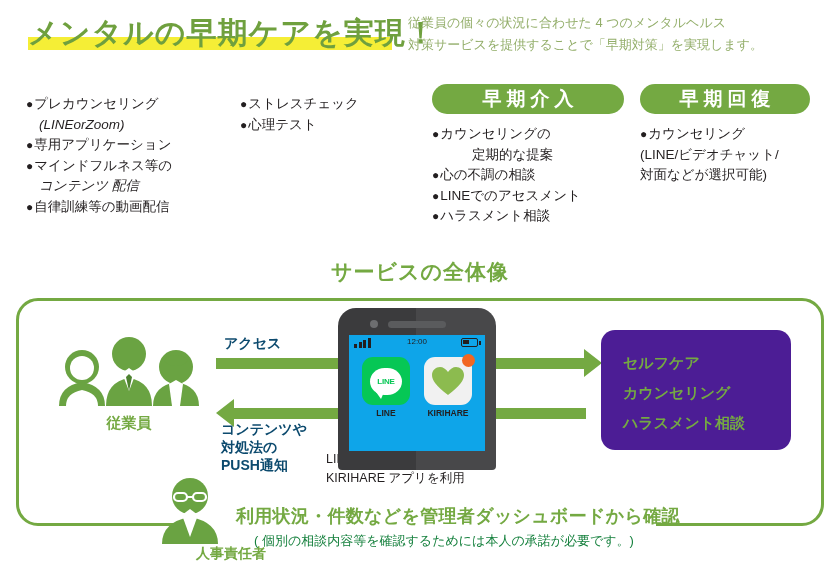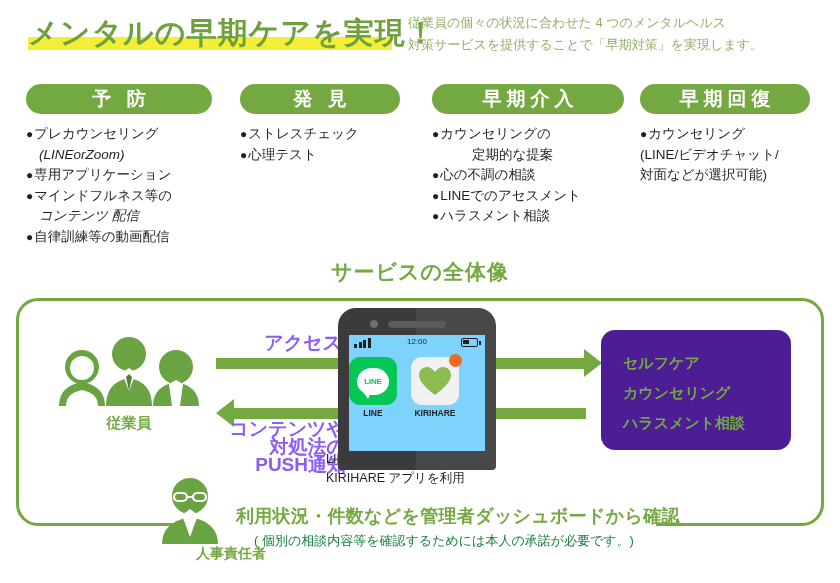--- a/index.html
+++ b/index.html
@@ -92,59 +92,59 @@
   .arrow-head {
     position: absolute; width: 0; height: 0;
     border-top: 14px solid transparent;
     border-bottom: 14px solid transparent;
   }
   .arrow-head.right { border-left: 18px solid #74a942; }
   .arrow-head.left { border-right: 18px solid #74a942; }
 
   .arrow-label {
     position: absolute;
-    font-size: 19px; font-weight: bold; color: #8b5cf6;
-    text-align: right; line-height: 18px;
+    font-size: 14px; font-weight: bold; color: #0c4a6e;
+    text-align: left; line-height: 18px;
   }
 
   
   #phone {
     position: absolute; left: 322px; top: 10px;
     width: 158px; height: 162px;
     background: #3b3b3d;
     border-radius: 18px 18px 4px 4px;
     z-index: 5;
     overflow: hidden;
   }
   #phone-gloss {
     position: absolute; left: 78px; top: 0; width: 80px; height: 162px;
     background: rgba(255,255,255,0.07);
   }
   #phone-cam { position: absolute; left: 32px; top: 12px; width: 8px; height: 8px; border-radius: 50%; background: #6d6e70; }
   #phone-speaker { position: absolute; left: 50px; top: 13px; width: 58px; height: 7px; border-radius: 4px; background: #5a5b5d; }
   #phone-screen {
     position: absolute; left: 11px; top: 27px; width: 136px; height: 116px;
-    background: #7dd3fc;
+    background: #0ea5e9;
   }
   #status-bar { position: relative; height: 16px; }
   #sig { position: absolute; left: 5px; top: 3px; display: flex; align-items: flex-end; gap: 1.5px; }
   #sig i { display: block; width: 3px; background: #231f20; }
   #sig i:nth-child(1){height:4px}#sig i:nth-child(2){height:6px}#sig i:nth-child(3){height:8px}#sig i:nth-child(4){height:10px}
   #clock {
     position: absolute; left: 0; right: 0; top: 2px;
     text-align: center; font-size: 8px; color: #231f20;
   }
   #bat {
     position: absolute; right: 7px; top: 3px; width: 17px; height: 9px;
     border: 1.5px solid #231f20; border-radius: 2px;
   }
   #bat::after { content:""; position:absolute; right:-4px; top:2px; width:2.5px; height:4px; background:#231f20; }
   #bat i { position: absolute; left: 1px; top: 1px; width: 6px; height: 4px; background: #231f20; }
 
-  #apps { display: flex; gap: 14px; padding-top: 6px; }
+  #apps { display: flex; justify-content: center; gap: 14px; padding-top: 6px; }
   .app { width: 48px; text-align: center; }
   .app-tile { position: relative; width: 48px; height: 48px; border-radius: 11px; }
   .app-name { margin-top: 3px; font-size: 8.5px; font-weight: bold; color: #231f20; }
   #line-tile { background: #06c755; display: flex; align-items: center; justify-content: center; }
   #line-bubble {
     position: relative; width: 32px; height: 27px; border-radius: 50%/55%;
     background: #ffffff;
     display: flex; align-items: center; justify-content: center;
   }
   #line-bubble span { font-size: 8px; font-weight: bold; color: #06c755; letter-spacing: -0.2px; }
@@ -202,21 +202,20 @@
   </div>
   <div id="header-desc">
     <div>従業員の個々の状況に合わせた 4 つのメンタルヘルス</div>
     <div>対策サービスを提供することで「早期対策」を実現します。</div>
   </div>
 </div>
 
 <div id="columns">
 
   <div class="col" style="left:26px; width:186px;">
-    <div class="col-pill">予 防</div>
     <div class="col-list">
       <div class="li">
         <span class="li-dot">●</span>
         <span class="li-text">プレカウンセリング</span>
       </div>
       <div class="li-sub indent-1">(LINEorZoom)</div>
       <div class="li">
         <span class="li-dot">●</span>
         <span class="li-text">専用アプリケーション</span>
       </div>
@@ -226,21 +225,20 @@
       </div>
       <div class="li-sub indent-1">コンテンツ 配信</div>
       <div class="li">
         <span class="li-dot">●</span>
         <span class="li-text">自律訓練等の動画配信</span>
       </div>
     </div>
   </div>
 
   <div class="col" style="left:240px; width:160px;">
-    <div class="col-pill">発 見</div>
     <div class="col-list">
       <div class="li">
         <span class="li-dot">●</span>
         <span class="li-text">ストレスチェック</span>
       </div>
       <div class="li">
         <span class="li-dot">●</span>
         <span class="li-text">心理テスト</span>
       </div>
     </div>

